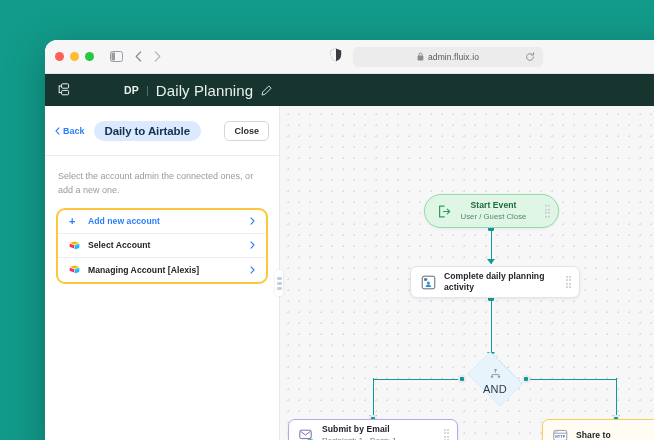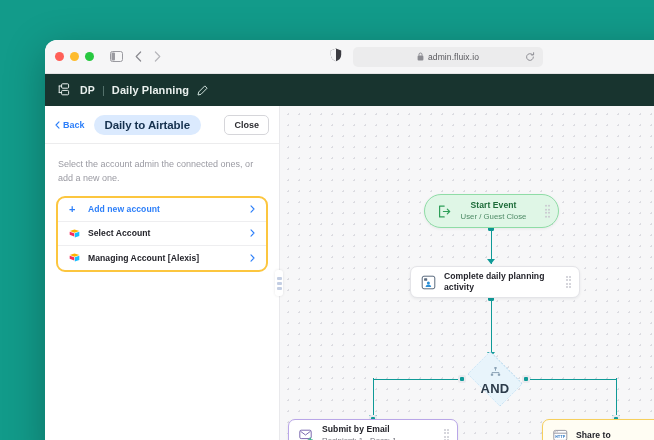--- a/index.html
+++ b/index.html
@@ -60,38 +60,38 @@
   
   .app-header {
     height: 32px;
     background: #18342f;
     display: flex; align-items: center;
     padding: 0 12px;
     position: relative;
   }
   .app-logo { color: #e9f0ee; display: flex; margin-right: 9px; }
   .app-proj {
-    color: #e9f0ee; font-size: 10.5px; font-weight: 700; letter-spacing: .2px;
+    color: #e9f0ee; font-size: 10.5px; font-weight: 700; letter-spacing: .2px; margin-left: 44px;
   }
   .app-sep { color: #5d7a74; margin: 0 7px; font-size: 11px; }
-  .app-title { color: #e9f0ee; font-size: 11px; font-weight: 700; letter-spacing: .1px; }
+  .app-title { color: #e9f0ee; font-size: 15px; font-weight: 400; letter-spacing: .1px; }
   .edit-pencil { margin-left: 8px; color: #cfe0db; display: flex; }
 
   
   .app-body { display: flex; height: calc(100% - 66px); background: #fff; }
 
   
   .panel {
     width: 235px; min-width: 235px;
     background: #ffffff;
     position: relative;
     border-right: 1px solid #e9e9ec;
   }
   .panel-head {
-    height: 38px;
+    height: 50px;
     display: flex; align-items: center;
     padding: 0 10px;
     border-bottom: 1px solid #ececed;
   }
   .back-btn {
     display: flex; align-items: center; gap: 3px;
     color: #2d7ff9; font-size: 9px; font-weight: 700;
   }
   .panel-title-pill {
     margin-left: 9px;
@@ -207,21 +207,21 @@
     border: 1px dashed #9ecbe8;
     transform: rotate(45deg) scale(.707);
     transform-origin: center;
     border-radius: 3px;
   }
   .gw-inner {
     position: absolute; inset: 0;
     display: flex; flex-direction: column; align-items: center; justify-content: center;
     gap: 1px;
   }
-  .gw-label { font-size: 13px; font-weight: 700; color: #2c3b4a; letter-spacing: .3px; }
+  .gw-label { font-size: 11px; font-weight: 400; color: #2c3b4a; letter-spacing: .3px; }
 
   
   .node-email {
     left: 8px; top: 313px; width: 170px; height: 32px;
     border: 1.5px solid #b9a6e8;
     background: #fff;
   }
   
   .node-share {
     left: 262px; top: 313px; width: 150px; height: 32px;

